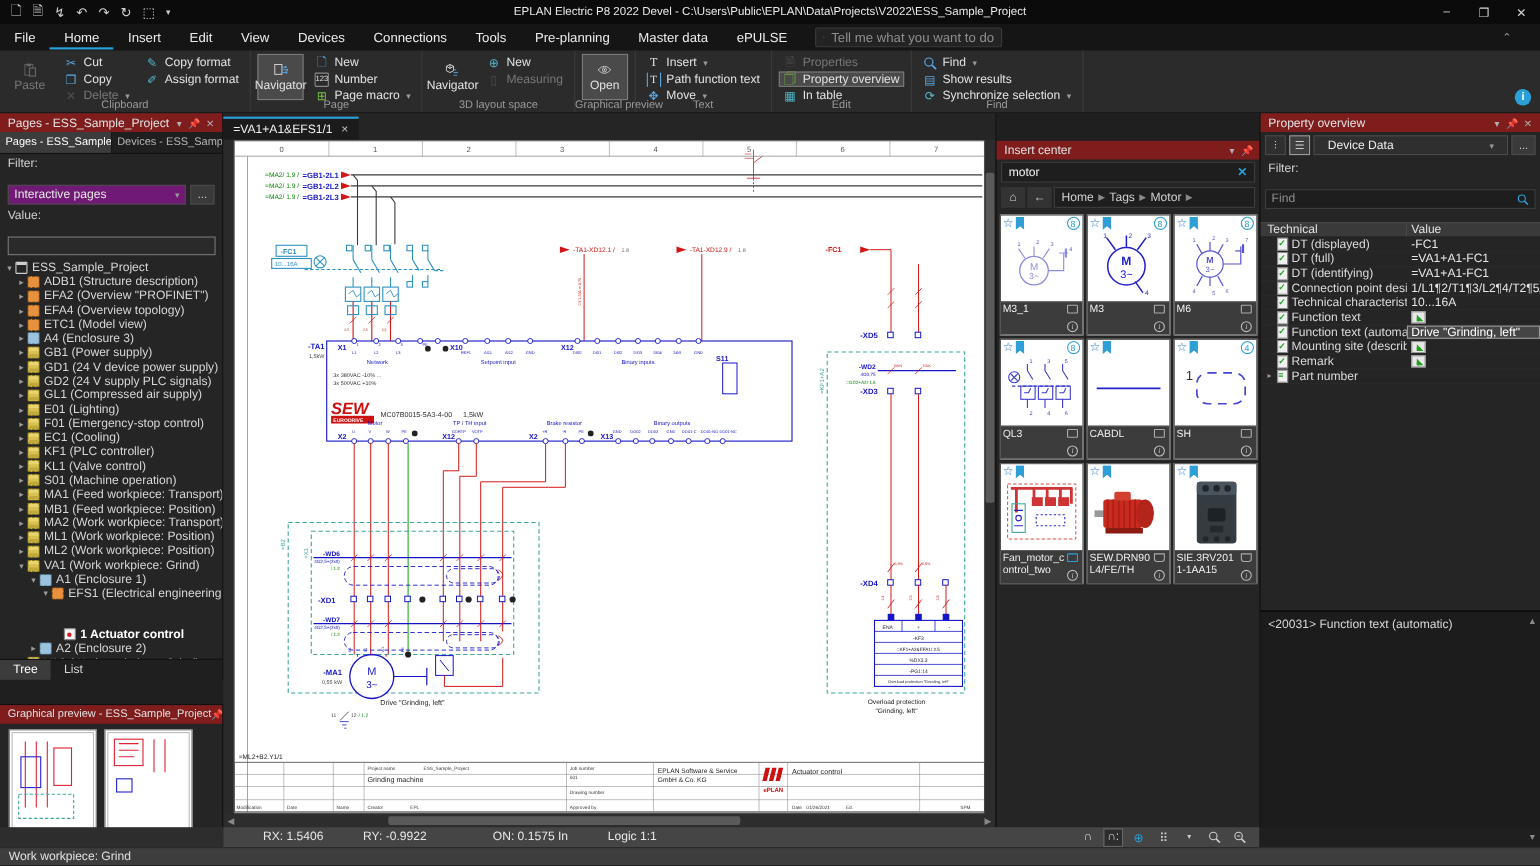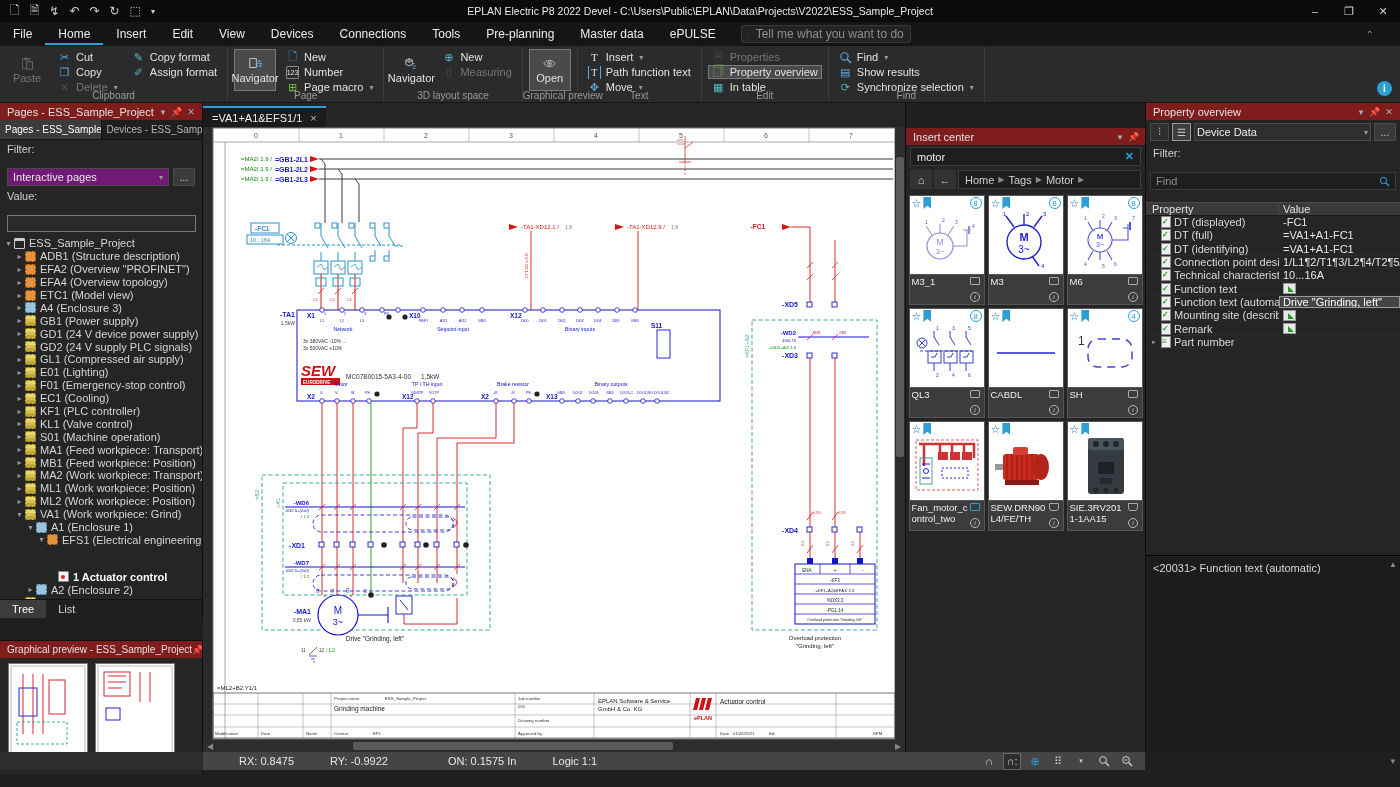--- a/index.html
+++ b/index.html
@@ -99,21 +99,21 @@
   .cfoot{height:30px;background:#3c3c3c;border-top:1px solid #555;display:flex;padding:1px 2px;gap:1px}
   .cname{flex:1;font-size:9.5px;color:#f0f0f0;line-height:1.2;overflow:hidden;word-break:break-all}
   .cicons{width:13px;display:flex;flex-direction:column;align-items:center;justify-content:space-between;padding:1px 0}
   .microicon{width:10px;height:8px;border:1px solid #aaa;border-radius:1px}
   .info{width:10px;height:10px;border:1px solid #bbb;border-radius:50%;color:#ccc;font-size:7px;display:flex;align-items:center;justify-content:center;font-style:italic;font-family:"Liberation Serif",serif}
   
   #proppanel{position:absolute;left:1145px;top:103px;width:255px;height:649px;background:#252526;border-left:1px solid #0e0e0e;display:flex;flex-direction:column}
   #ptoolbar{display:flex;align-items:center;gap:3px;padding:3px 4px;height:24px}
   .tbtn{width:19px;height:18px;border:1px solid #4a4a4a;background:#2f2f2f;display:flex;align-items:center;justify-content:center;color:#cfcfcf;font-size:10px}
   .tbtnsel{border-color:#9a9a9a;background:#3f3f3f}
-  #pdrop{flex:1;height:18px;background:#2f2f2f;border:1px solid #4a4a4a;display:flex;align-items:center;padding:0 2px;font-size:11px;color:#ececec}
+  #pdrop{flex:1;height:18px;background:#2f2f2f;border:1px solid #4a4a4a;display:flex;align-items:center;padding:0 12px;font-size:11px;color:#ececec}
   #pdrop .sp{flex:1}
   #pfind{display:flex;align-items:center;margin:1px 4px 4px;height:18px;background:#1e1e1e;border:1px solid #3c3c3c;padding:0 5px;font-size:11px;color:#8f8f8f}
   #pfind .sp{flex:1}
   #ptablehead{display:flex;height:14px;background:#3a3a3a;border-top:1px solid #4a4a4a;border-bottom:1px solid #1a1a1a;font-size:11px;color:#e0e0e0;margin-top:8px}
   .pcol1{width:133px;padding-left:6px;border-right:1px solid #4a4a4a}
   .pcol2{flex:1;padding-left:4px}
   .prow{display:flex;align-items:center;height:13.3px;font-size:11px;color:#dadada;border-bottom:1px solid #2b2b2b}
   .prown{width:133px;display:flex;align-items:center;gap:3px;padding-left:4px;white-space:nowrap;overflow:hidden;flex:none}
   .prowv{flex:1;height:100%;display:flex;align-items:center;padding-left:4px;white-space:nowrap;overflow:hidden;color:#e6e6e6}
   .pvsel{background:#454545;outline:1px solid #9a9a9a;outline-offset:-1px;color:#fff}
@@ -1275,21 +1275,21 @@
     <div class="flab">Filter:</div>
     <div id="pfind">
       <span>Find</span>
         <span class="sp"></span>
       <svg width="11" height="11" viewBox="0 0 11 11">
           <circle cx="4.5" cy="4.5" r="3.2" fill="none" stroke="#2b9fd8"></circle>
           <line x1="7" y1="7" x2="10" y2="10" stroke="#2b9fd8" stroke-width="1.4"></line>
         </svg>
     </div>
     <div id="ptablehead">
-      <div class="pcol1">Property</div>
+      <div class="pcol1">Technical</div>
       <div class="pcol2">Value</div>
     </div>
     <div id="proprows">
         <div class="prow">
           <div class="prown">
             <span class="ptw"></span>
             <span class="pi"></span>
             <span>DT (displayed)</span>
           </div>
           <div class="prowv">-FC1</div>
@@ -1374,21 +1374,21 @@
         </div>
       </div>
     <div id="pdesc">
       <div>&lt;20031&gt; Function text (automatic)</div>
       <span class="up">▲</span>
     </div>
   </div>
 
   <div id="statusleft"></div>
   <div id="statusbar">
-    <span class="seg">RX: 0.8475</span>
+    <span class="seg">RX: 1.5406</span>
     <span class="seg">RY: -0.9922</span>
     <span class="seg" style="margin-left:60px">ON: 0.1575 In</span>
     <span class="seg">Logic 1:1</span>
     <div id="stools">
       <span class="stool">∩</span>
       <span class="stool stoolsel">∩:</span>
       <span class="stool" style="color:#2b9fd8">⊕</span>
       <span class="stool">⠿</span>
       <span class="stool" style="font-size:7px">▾</span>
       <span class="stool">
@@ -1402,14 +1402,17 @@
             <circle cx="5" cy="5" r="3.4" fill="none" stroke="#cfcfcf"></circle>
             <line x1="7.6" y1="7.6" x2="11" y2="11" stroke="#cfcfcf" stroke-width="1.4"></line>
             <line x1="3.5" y1="5" x2="6.5" y2="5" stroke="#cfcfcf"></line>
           </svg>
       </span>
     </div>
   </div>
   <div id="statusright">
       <span class="up">▼</span>
     </div>
+  <div id="bottombar">
+    <span>Work workpiece: Grind</span>
+  </div>
 
 </div>
 
 </body></html>

